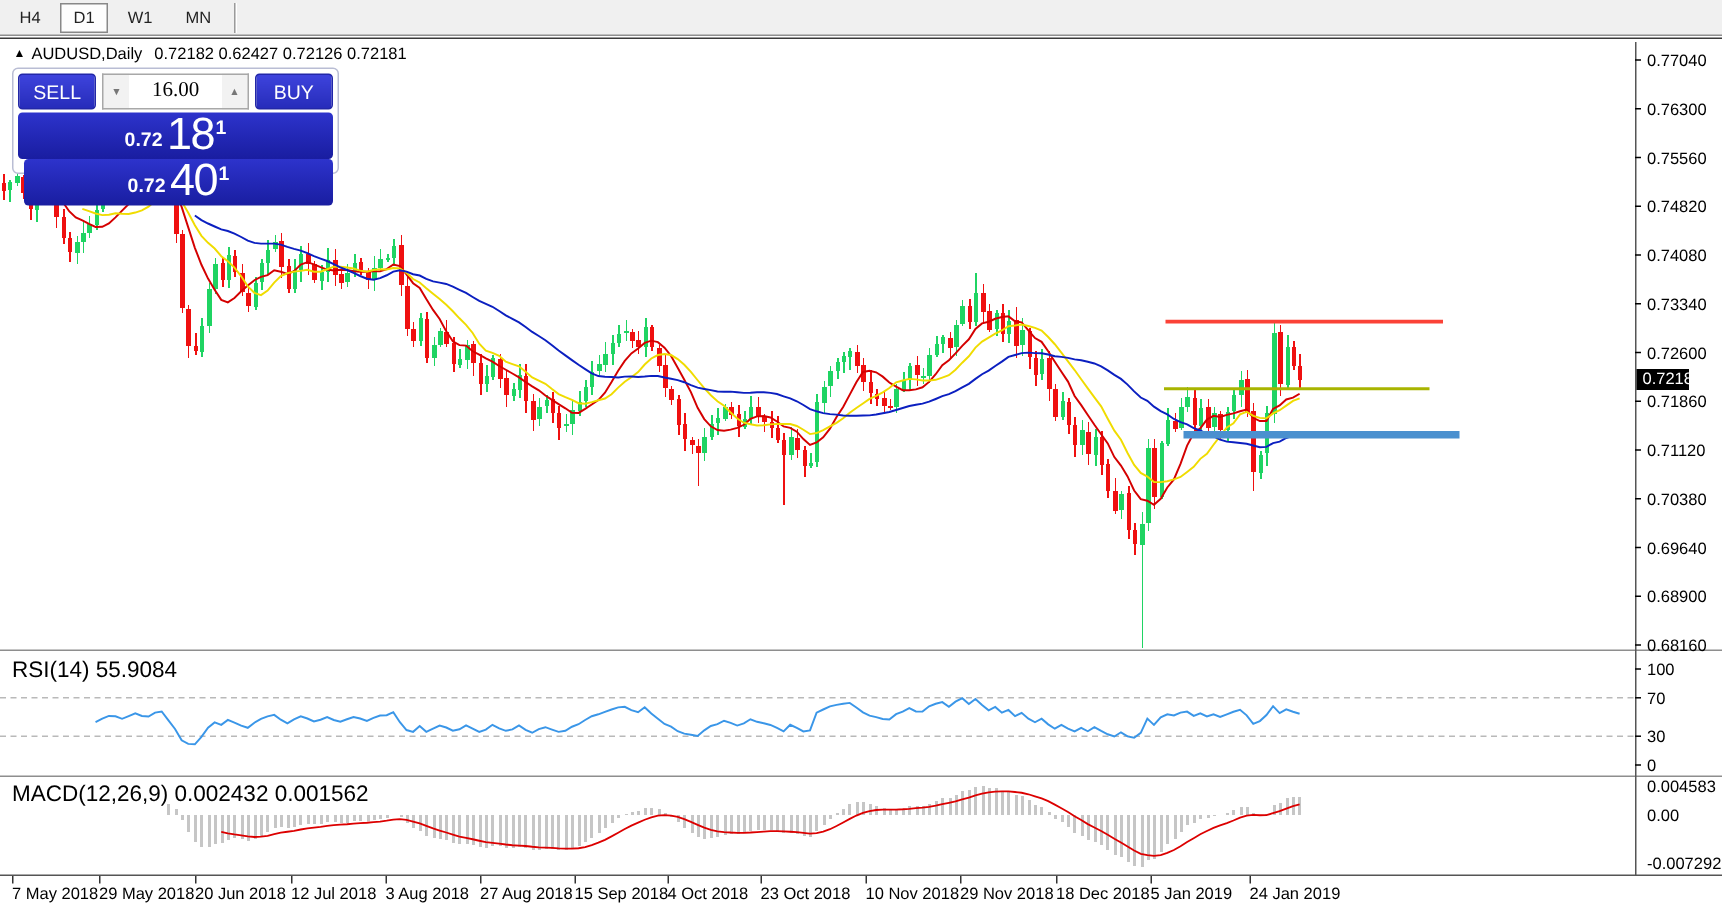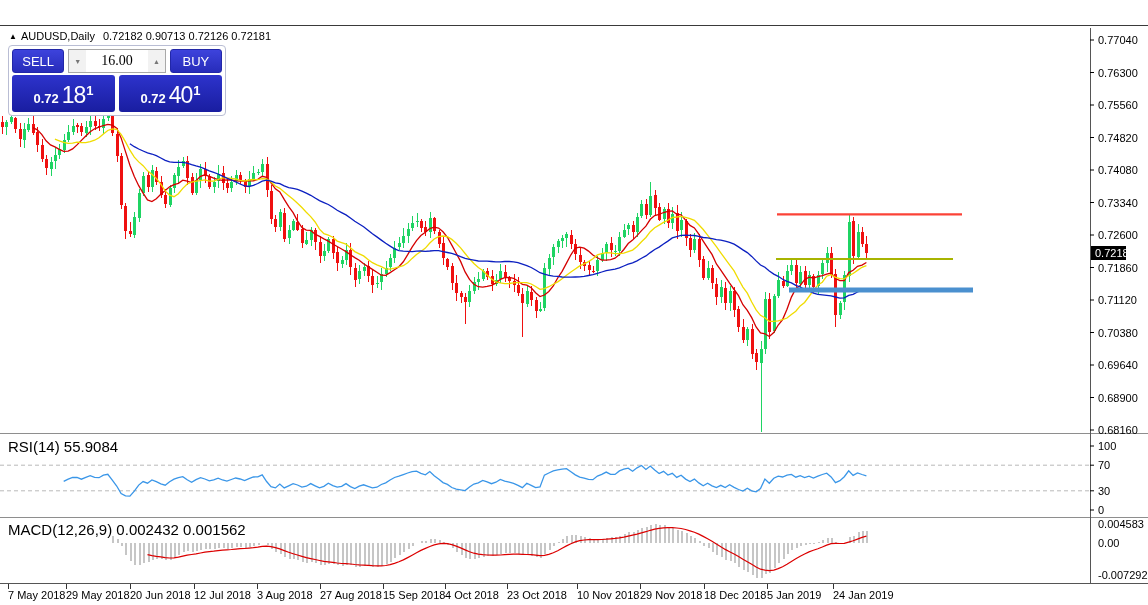--- a/index.html
+++ b/index.html
@@ -18,50 +18,57 @@
 
   
   .chart-header { position:absolute; left:9px; top:30px; z-index:4; font-size:11px; color:#000; white-space:nowrap; }
   .chart-header .arrow { font-size:8px; position:relative; top:-1px; margin-right:4px; }
   .chart-header .sym { margin-right:8px; }
 
   
   .trade-panel { position:absolute; left:8px; top:45px; width:218px; z-index:6;
     background:#fff; border:1px solid #b9bdd4; border-radius:4px; padding:3px; }
   .tp-row1 { display:flex; height:24px; }
-  .tp-row2 { display:flex; height:37px; margin-top:2px; }
+  .tp-row2 { display:flex; height:37px; margin-top:2px;flex-direction:column; }
   .btn-trade { width:56px; height:24px; background:linear-gradient(#3d43dc,#272cba); color:#fff;
     border:1px solid #2227a8; border-radius:3px; font-size:13px; font-family:"Liberation Sans",sans-serif; cursor:pointer; }
   .spin { width:19px; height:24px; background:#f2f2f2; border:1px solid #a8a8a8; color:#777; font-size:7px; cursor:pointer; }
   .spin.dn { margin-left:4px; border-right:none; }
   .spin.up { border-left:none; margin-right:4px; }
   .vol-input { width:62px; height:24px; border:1px solid #a8a8a8; border-left:none; border-right:none;
     font-size:14px; text-align:center; font-family:Liberation Serif, serif; color:#000; }
   .price-box { flex:1; background:linear-gradient(#2d33cc,#191da0); border-radius:3px; color:#fff;
     display:flex; align-items:flex-end; justify-content:center; padding-bottom:2px; cursor:pointer; }
   .price-box + .price-box { margin-left:4px; }
   .pb-small { font-size:13px; font-weight:bold; margin-right:3px; margin-bottom:4px; }
-  .pb-big { font-size:23px; line-height:29px; letter-spacing:-1px; }
+  .pb-big { font-size:30px; line-height:29px; letter-spacing:-1px; }
   .pb-sup { font-size:13px; font-weight:bold; position:relative; top:-12px; margin-left:1px; }
 
   
   .pane-label { position:absolute; left:8px; z-index:4; font-size:15px; color:#000; white-space:nowrap; }
 
   
   .price-tag { position:absolute; left:1091px; width:35px; height:14px; background:#000; color:#fff;
     font-size:11px; line-height:14px; padding-left:4px; z-index:4; }
 
   svg#chart-svg { position:absolute; left:0; top:0; z-index:1; }
   svg text { font-family:"Liberation Sans", sans-serif; }
 </style>
 </head>
 <body>
 
 <div id="stage">
 
+  <div class="toolbar">
+    <div class="tf-tab">H4</div>
+    <div class="tf-tab active">D1</div>
+    <div class="tf-tab">W1</div>
+    <div class="tf-tab">MN</div>
+    <div class="tb-sep"></div>
+  </div>
   <div class="win-line"></div>
 
   <svg id="chart-svg" width="1148" height="605">
       <g shape-rendering="crispEdges">
         <line x1="2.5" y1="116.0" x2="2.5" y2="133.6" stroke="#ef1010"></line>
         <rect x="1.0" y="122.1" width="3" height="5.3" fill="#ef1010"></rect>
         <line x1="6.5" y1="119.7" x2="6.5" y2="134.6" stroke="#1fd463"></line>
         <rect x="5.0" y="121.6" width="3" height="5.0" fill="#1fd463"></rect>
         <line x1="11.5" y1="109.4" x2="11.5" y2="124.0" stroke="#1fd463"></line>
         <rect x="10.0" y="117.3" width="3" height="4.5" fill="#1fd463"></rect>
@@ -705,21 +712,21 @@
         <line x1="862.5" y1="543.3" x2="862.5" y2="531.0" stroke="#c6c6c6" stroke-width="2"></line>
         <line x1="866.5" y1="543.3" x2="866.5" y2="531.0" stroke="#c6c6c6" stroke-width="2"></line>
       </g>
       <polyline points="147.5,554.6 151.9,555.6 156.3,556.3 160.8,556.9 165.2,557.6 169.6,558.0 174.0,557.8 178.4,557.2 182.8,556.1 187.2,555.1 191.6,554.5 196.0,553.9 200.5,553.0 204.9,552.2 209.3,551.7 213.7,551.2 218.1,550.6 222.5,550.1 226.9,549.8 231.3,549.5 235.7,549.1 240.1,548.7 244.6,548.5 249.0,548.1 253.4,547.7 257.8,547.1 262.2,546.4 266.6,546.1 271.0,546.6 275.4,547.7 279.8,548.9 284.2,550.6 288.7,552.3 293.1,553.7 297.5,555.0 301.9,556.4 306.3,557.7 310.7,558.6 315.1,559.5 319.5,560.5 323.9,561.4 328.3,561.9 332.8,562.4 337.2,563.0 341.6,563.5 346.0,563.7 350.4,564.0 354.8,564.5 359.2,564.9 363.6,565.1 368.0,565.3 372.4,565.6 376.9,565.8 381.3,565.8 385.7,565.5 390.1,564.7 394.5,563.4 398.9,561.8 403.3,559.9 407.7,557.6 412.1,555.2 416.5,552.7 420.9,550.4 425.4,548.4 429.8,546.5 434.2,544.9 438.6,543.8 443.0,543.4 447.4,543.7 451.8,544.6 456.2,546.1 460.6,547.9 465.1,549.9 469.5,551.8 473.9,553.2 478.3,554.2 482.7,554.7 487.1,555.0 491.5,555.2 495.9,555.2 500.3,555.0 504.7,554.7 509.2,554.4 513.6,554.1 518.0,554.1 522.4,554.3 526.8,554.5 531.2,554.7 535.6,555.2 540.0,555.7 544.4,555.4 548.8,554.4 553.3,552.8 557.7,550.7 562.1,548.3 566.5,545.9 570.9,543.7 575.3,541.9 579.7,540.7 584.1,540.0 588.5,539.7 592.9,539.7 597.4,539.7 601.8,539.5 606.2,539.2 610.6,538.8 615.0,538.4 619.4,537.9 623.8,537.1 628.2,536.1 632.6,535.2 637.0,534.2 641.5,532.9 645.9,531.7 650.3,530.3 654.7,529.1 659.1,528.3 663.5,527.8 667.9,527.6 672.3,527.6 676.7,528.0 681.1,528.5 685.6,529.5 690.0,530.9 694.4,532.3 698.8,534.1 703.2,536.4 707.6,538.8 712.0,541.3 716.4,544.1 720.8,546.7 725.2,549.4 729.6,551.7 734.1,554.0 738.5,556.5 742.9,559.2 747.3,561.7 751.7,564.3 756.1,567.0 760.5,569.2 764.9,570.1 769.3,570.6 773.8,570.1 778.2,568.6 782.6,566.7 787.0,564.2 791.4,561.4 795.8,558.8 800.2,556.2 804.6,554.0 809.0,551.9 813.4,550.3 817.9,548.7 822.3,547.0 826.7,545.1 831.1,543.7 835.5,543.3 839.9,543.5 844.3,543.4 848.7,542.1 853.1,540.8 857.5,539.1 862.0,537.4 866.4,536.2 " fill="none" stroke="#dc0000" stroke-width="1.2"></polyline>
       <text x="1098" y="528" font-size="11" fill="#000">0.004583</text>
       <text x="1098" y="547" font-size="11" fill="#000">0.00</text>
       <text x="1098" y="579" font-size="11" fill="#000">-0.007292</text>
     </svg>
 
   <div class="chart-header">
-    <span class="arrow">▲</span><span class="sym">AUDUSD,Daily</span><span>0.72182 0.90713 0.72126 0.72181</span>
+    <span class="arrow">▲</span><span class="sym">AUDUSD,Daily</span><span>0.72182 0.62427 0.72126 0.72181</span>
   </div>
 
   <div class="trade-panel">
     <div class="tp-row1">
       <button class="btn-trade">SELL</button>
       <button class="spin dn"><span>▼</span></button>
       <input class="vol-input" value="16.00" style="">
       <button class="spin up"><span>▲</span></button>
       <button class="btn-trade">BUY</button>
     </div>

